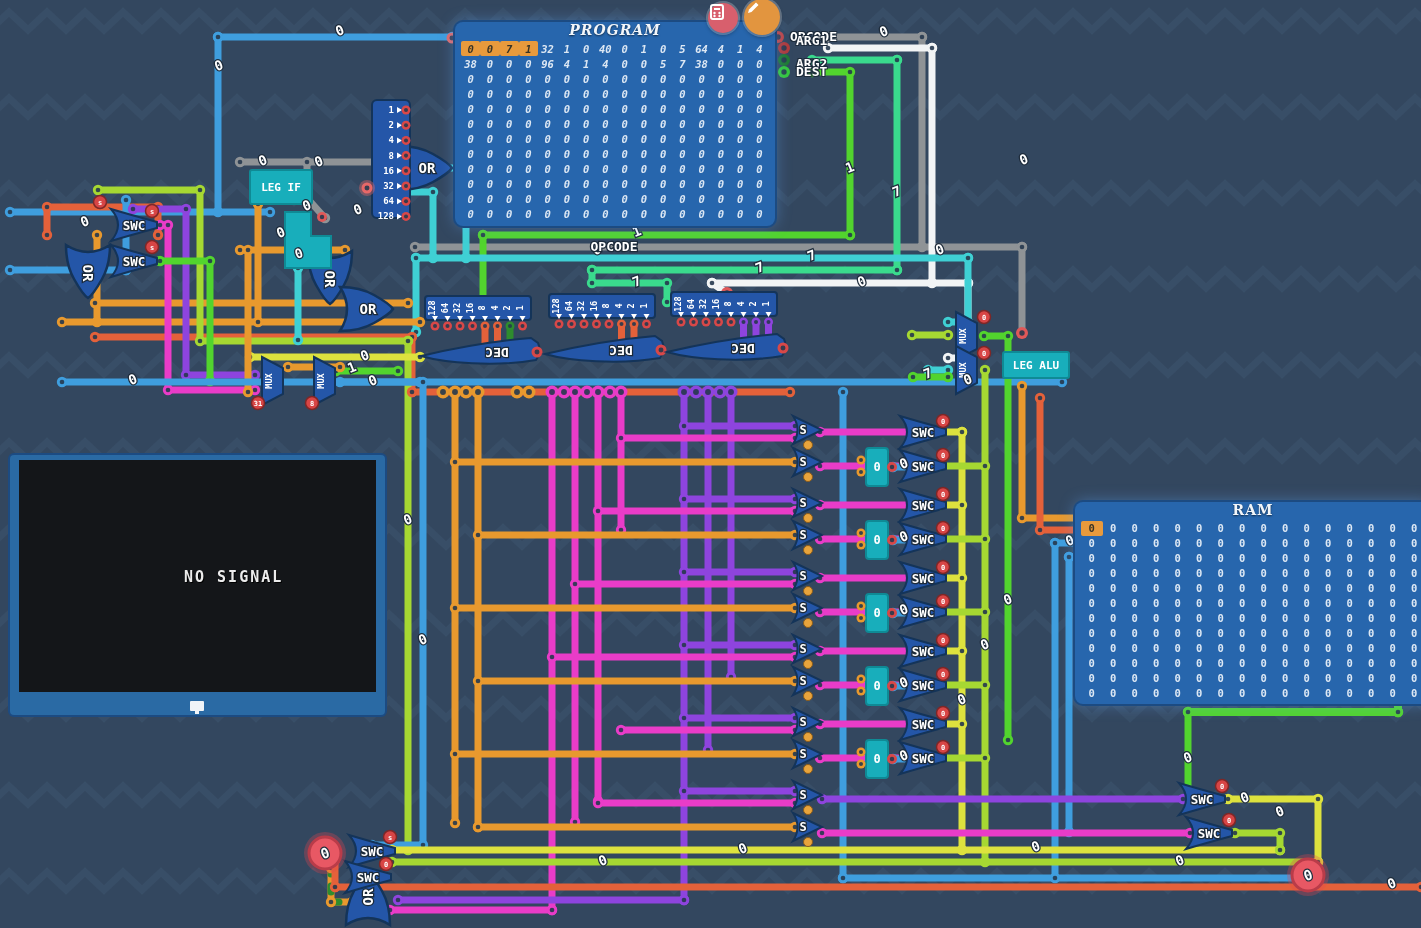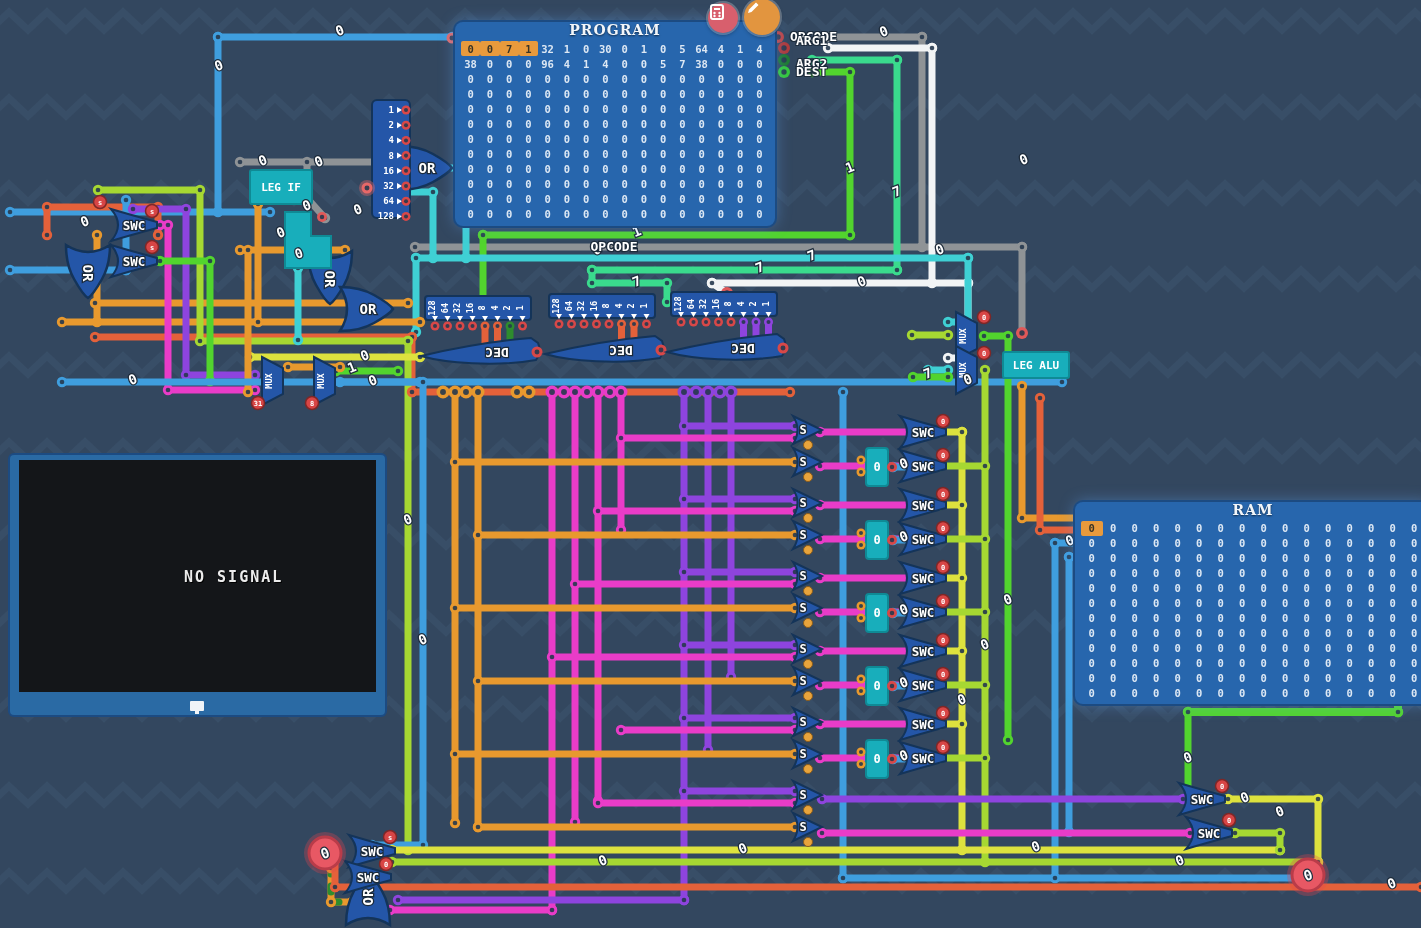--- a/index.html
+++ b/index.html
@@ -1280,31 +1280,31 @@
       <text fill="#fff" font-family="DejaVu Sans Mono,monospace" font-weight="bold" paint-order="stroke" stroke="#1d2b3a" stroke-width="2.6" text-anchor="middle" x="1188" y="762" font-size="13.5" transform="rotate(-22 1188 758)">0</text>
       <text fill="#fff" font-family="DejaVu Sans Mono,monospace" font-weight="bold" paint-order="stroke" stroke="#1d2b3a" stroke-width="2.6" text-anchor="middle" x="1036" y="851" font-size="13.5" transform="rotate(-22 1036 847)">0</text>
       <text fill="#fff" font-family="DejaVu Sans Mono,monospace" font-weight="bold" paint-order="stroke" stroke="#1d2b3a" stroke-width="2.6" text-anchor="middle" x="904" y="468" font-size="13.5" transform="rotate(-22 904 464)">0</text>
       <text fill="#fff" font-family="DejaVu Sans Mono,monospace" font-weight="bold" paint-order="stroke" stroke="#1d2b3a" stroke-width="2.6" text-anchor="middle" x="904" y="541" font-size="13.5" transform="rotate(-22 904 537)">0</text>
       <text fill="#fff" font-family="DejaVu Sans Mono,monospace" font-weight="bold" paint-order="stroke" stroke="#1d2b3a" stroke-width="2.6" text-anchor="middle" x="904" y="614" font-size="13.5" transform="rotate(-22 904 610)">0</text>
       <text fill="#fff" font-family="DejaVu Sans Mono,monospace" font-weight="bold" paint-order="stroke" stroke="#1d2b3a" stroke-width="2.6" text-anchor="middle" x="904" y="687" font-size="13.5" transform="rotate(-22 904 683)">0</text>
       <text fill="#fff" font-family="DejaVu Sans Mono,monospace" font-weight="bold" paint-order="stroke" stroke="#1d2b3a" stroke-width="2.6" text-anchor="middle" x="904" y="760" font-size="13.5" transform="rotate(-22 904 756)">0</text>
       <text fill="#fff" font-family="DejaVu Sans Mono,monospace" font-weight="bold" paint-order="stroke" stroke="#1d2b3a" stroke-width="2.6" text-anchor="middle" x="614" y="251" font-size="13">OPCODE</text>
     </svg>
 
-  <div id="program-block" class="mem" style="left: 455px; top: 22px; width: 320px; height: 204px;">
+  <div id="program-block" class="mem" style="left: 455px; top: 22px; width: 320px; height: 204px; font-style: italic;">
     <div class="mem-title">PROGRAM</div>
     <div class="mem-grid" id="program-grid" style="grid-template-columns: repeat(16, 1fr); grid-template-rows: repeat(12, 1fr);">
         <div class="mc hl">0</div>
         <div class="mc hl">0</div>
         <div class="mc hl">7</div>
         <div class="mc hl">1</div>
         <div class="mc">32</div>
         <div class="mc">1</div>
         <div class="mc">0</div>
-        <div class="mc">30</div>
+        <div class="mc">40</div>
         <div class="mc">0</div>
         <div class="mc">1</div>
         <div class="mc">0</div>
         <div class="mc">5</div>
         <div class="mc">64</div>
         <div class="mc">4</div>
         <div class="mc">1</div>
         <div class="mc">4</div>
         <div class="mc">38</div>
         <div class="mc">0</div>

